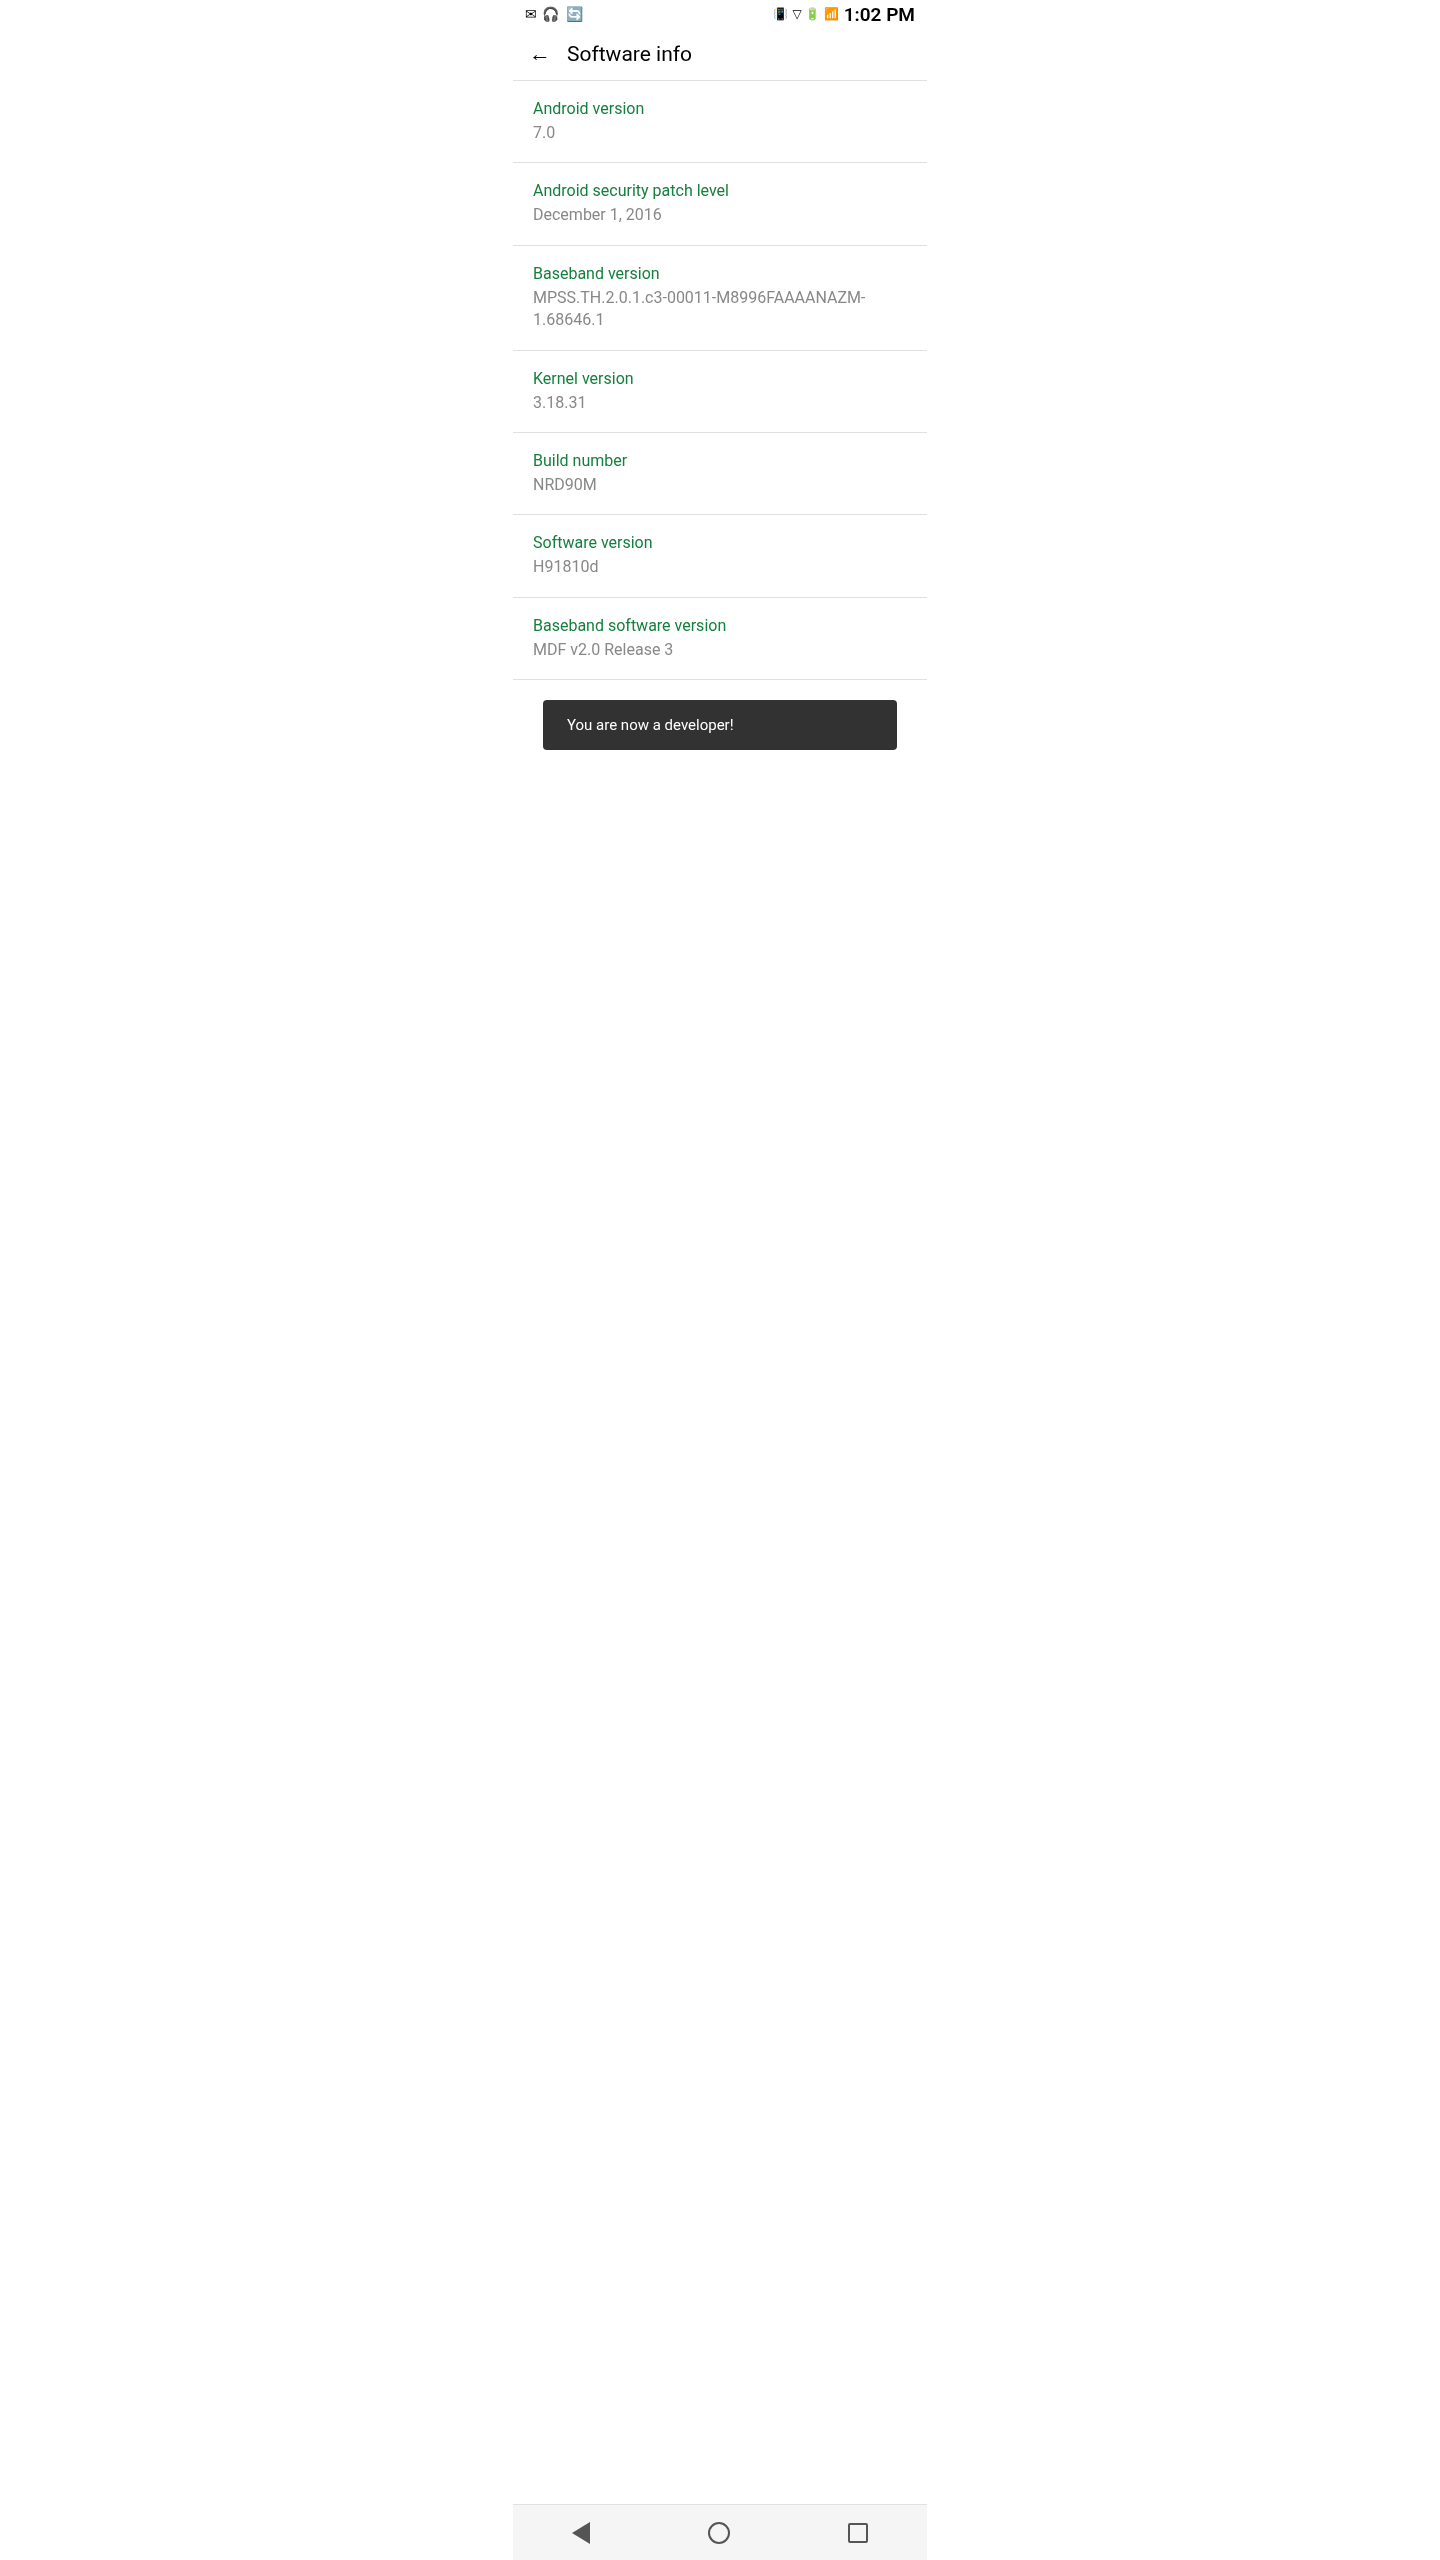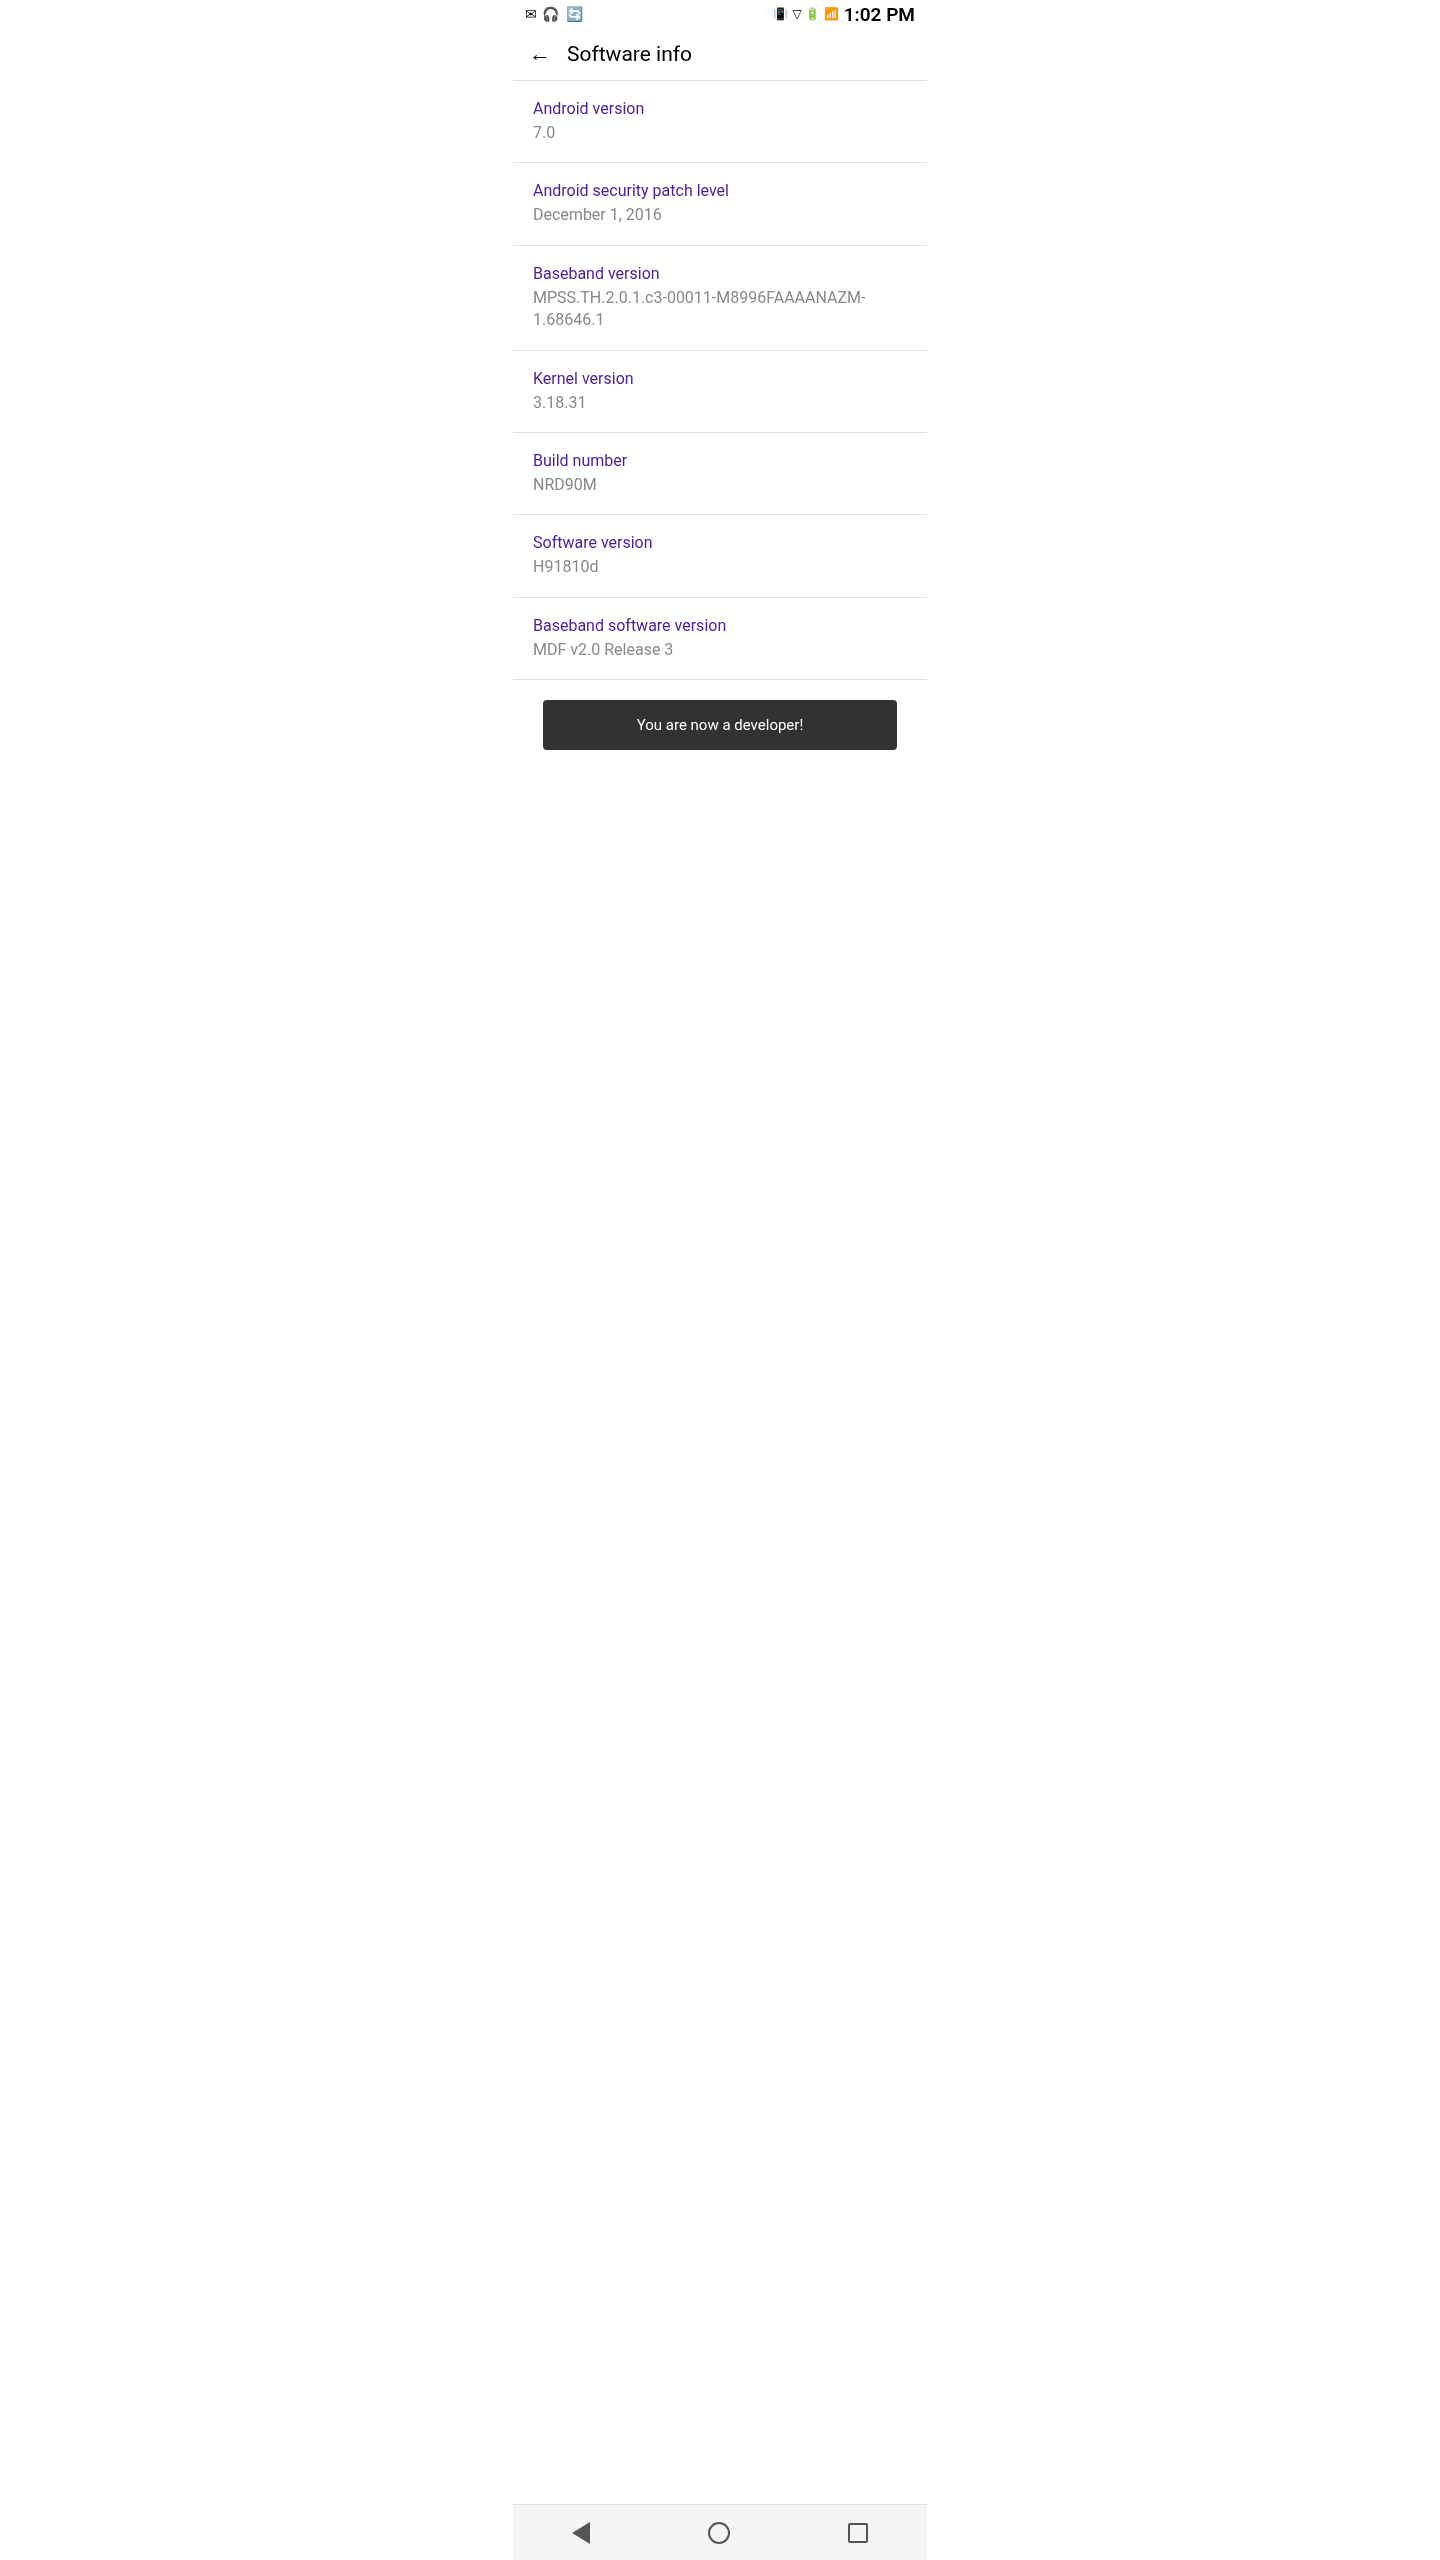--- a/index.html
+++ b/index.html
@@ -72,35 +72,34 @@
     }
 
     .info-item {
       padding: 18px 20px;
       border-bottom: 1px solid #e0e0e0;
     }
 
     .info-label {
       font-size: 16px;
       font-weight: 400;
-      color: #4c1d95;
+      color: #15803d;
       margin-bottom: 4px;
     }
 
     .info-value {
       font-size: 16px;
       color: #888888;
       line-height: 1.4;
     }
 
     
     .developer-toast {
       background: #323232;
       color: #ffffff;
-      text-align: center;
       padding: 16px 24px;
       margin: 0 30px;
       border-radius: 4px;
       font-size: 15px;
       position: relative;
       margin-top: 0;
     }
 
     .toast-wrapper {
       padding: 20px 0;

